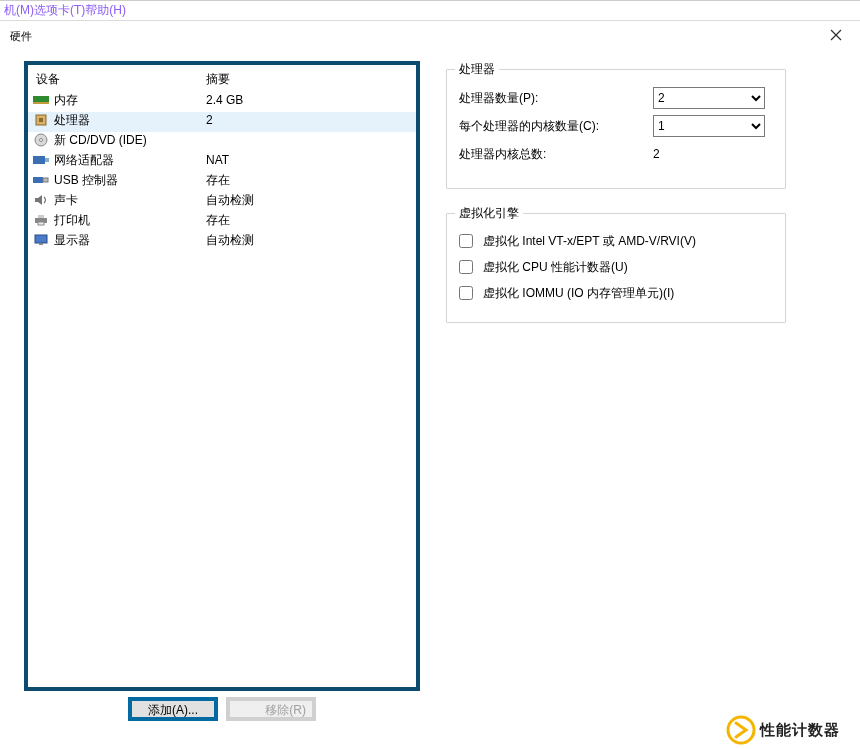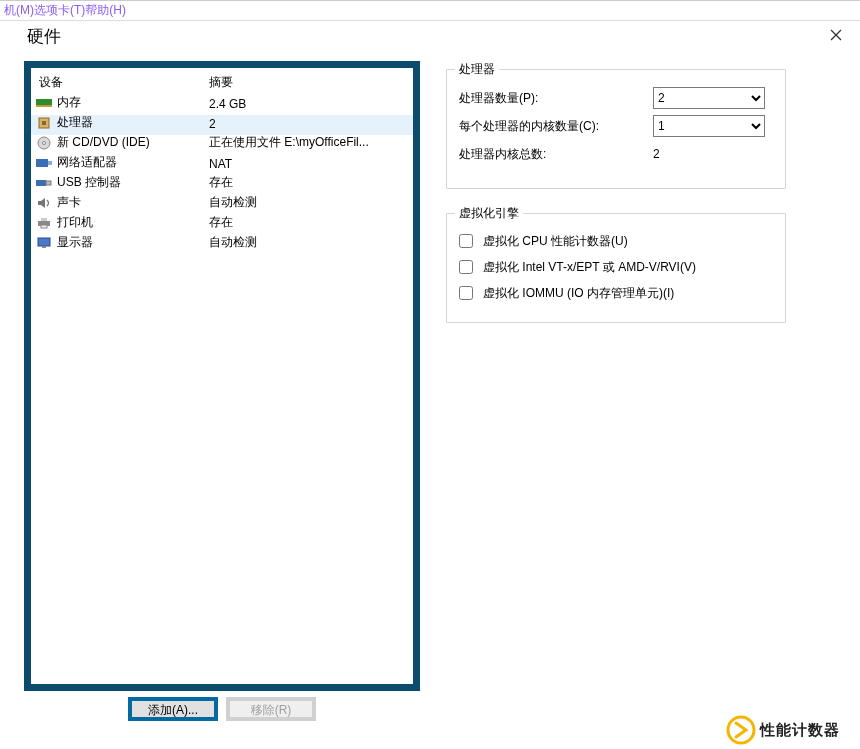--- a/index.html
+++ b/index.html
@@ -38,22 +38,22 @@
     top: 20px;
     width: 860px;
     height: 729px;
     background: #fff;
     border-top: 1px solid #dcdcdc;
   }
   .dlg-titlebar {
     height: 30px;
     display: flex;
     align-items: center;
-    padding: 0 27px;
-    font-size: 17px;
+    padding: 0 10px;
+    font-size: 11px;
     position: relative;
   }
   .dlg-close {
     position: absolute;
     right: 8px;
     top: 2px;
     width: 32px;
     height: 24px;
     display: flex;
     align-items: center;
@@ -62,33 +62,33 @@
     color: #333;
     cursor: default;
   }
   
   .hw-panel {
     position: absolute;
     left: 24px;
     top: 40px;
     width: 396px;
     height: 630px;
-    border: 7px solid #0c4a6e;
+    border: 4px solid #0c4a6e;
     background: #fff;
   }
   .hw-head {
     display: flex;
     padding: 6px 8px 4px 8px;
     color: #000;
   }
   .hw-head .c1 { width: 170px; }
   .hw-head .c2 { flex: 1; }
   .hw-row {
     display: flex;
-    align-items: flex-end;
+    align-items: center;
     height: 20px;
     padding: 0 4px 4px 4px;
     cursor: default;
   }
   .hw-row.selected { background: #e5f1fb; }
   .hw-row .ic {
     width: 18px;
     height: 16px;
     margin-right: 4px;
     display: inline-flex;
@@ -112,20 +112,21 @@
     font-family: inherit;
     font-size: 12px;
     background: #e1e1e1;
     border: 4px solid #0369a1;
     cursor: default;
   }
   .hw-buttons button:disabled {
     color: #a0a0a0;
     background: #efefef;
     border-color: #d0d0d0;
+    text-align: right;
   }
   
   .grp {
     position: absolute;
     border: 1px solid #d5d5d5;
     border-radius: 1px;
     padding: 14px 12px 10px 12px;
   }
   .grp .grp-title {
     position: absolute;
@@ -237,21 +238,20 @@
     </div>
 
     <div class="hw-row">
       <span class="ic">
         <svg width="14" height="14" viewBox="0 0 14 14">
             <circle cx="7" cy="7" r="6" fill="#d9d9d9" stroke="#888"></circle>
             <circle cx="7" cy="7" r="1.5" fill="#fff" stroke="#888"></circle>
           </svg>
       </span>
       <span class="c1">新 CD/DVD (IDE)</span>
-      <span class="c2">正在使用文件 E:\myOfficeFil...</span>
     </div>
 
     <div class="hw-row">
       <span class="ic">
         <svg width="16" height="12" viewBox="0 0 16 12">
             <rect x="0" y="2" width="12" height="8" fill="#3a6fb5"></rect>
             <rect x="12" y="4" width="4" height="4" fill="#8aa8d8"></rect>
           </svg>
       </span>
       <span class="c1">网络适配器</span>
@@ -326,25 +326,25 @@
     <div class="grp-row">
       <span class="lbl">处理器内核总数:</span>
       <span class="val">2</span>
     </div>
   </div>
 
   <div class="grp" style="left:446px; top:192px; width:340px; height:110px;">
     <div class="grp-title">虚拟化引擎</div>
     <label class="chk-row">
       <input type="checkbox" style="">
-      <span>虚拟化 CPU 性能计数器(U)</span>
+      <span>虚拟化 Intel VT-x/EPT 或 AMD-V/RVI(V)</span>
     </label>
     <label class="chk-row">
       <input type="checkbox" style="">
-      <span>虚拟化 Intel VT-x/EPT 或 AMD-V/RVI(V)</span>
+      <span>虚拟化 CPU 性能计数器(U)</span>
     </label>
     <label class="chk-row">
       <input type="checkbox" style="">
       <span>虚拟化 IOMMU (IO 内存管理单元)(I)</span>
     </label>
   </div>
 </div>
 
 <div class="watermark">
   <svg width="30" height="30" viewBox="0 0 30 30">

